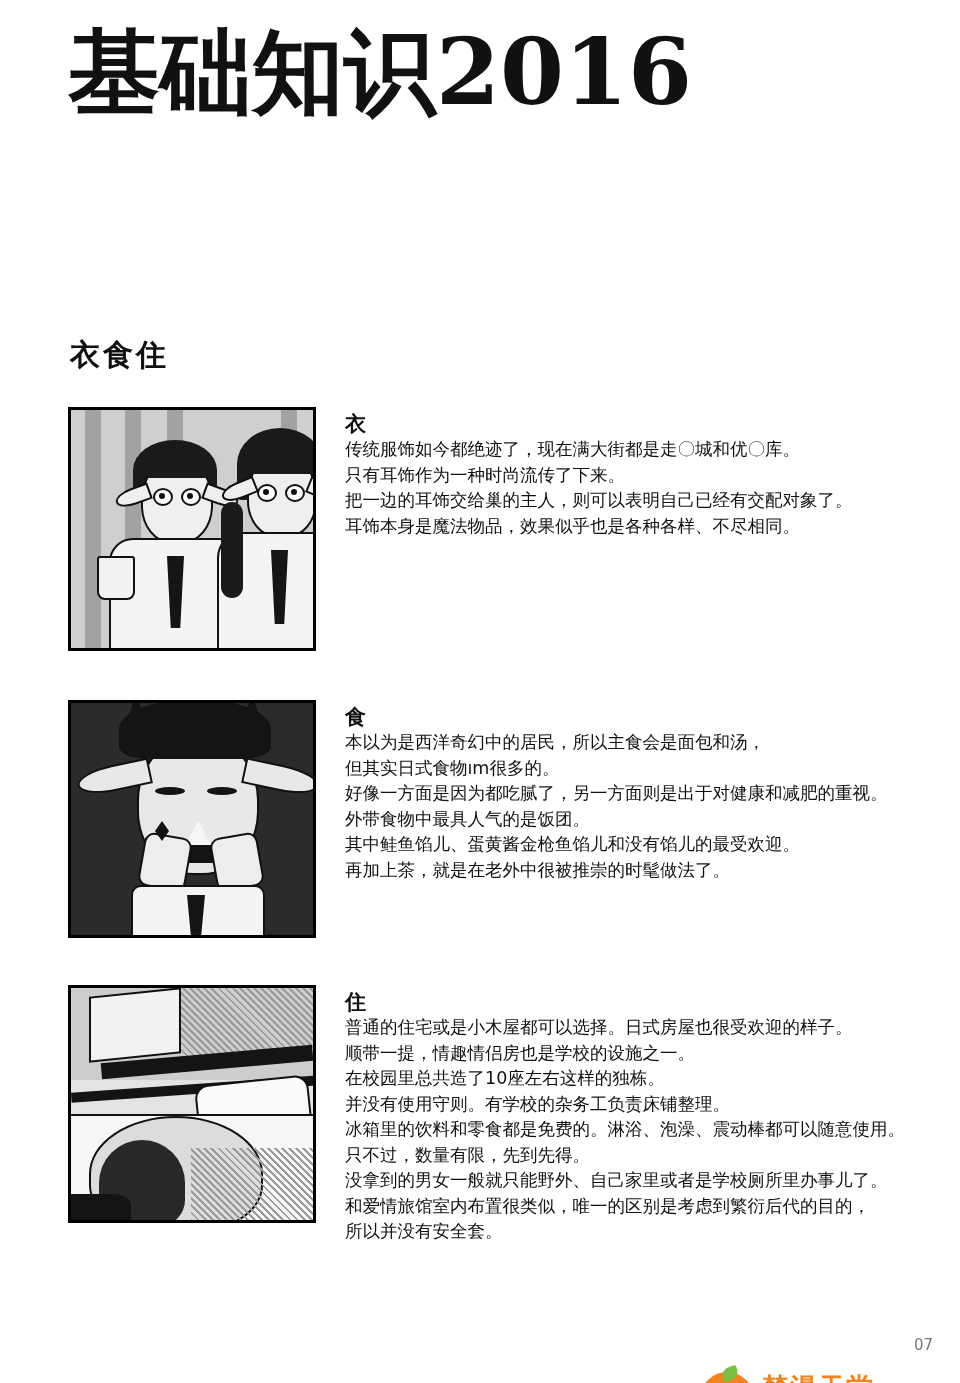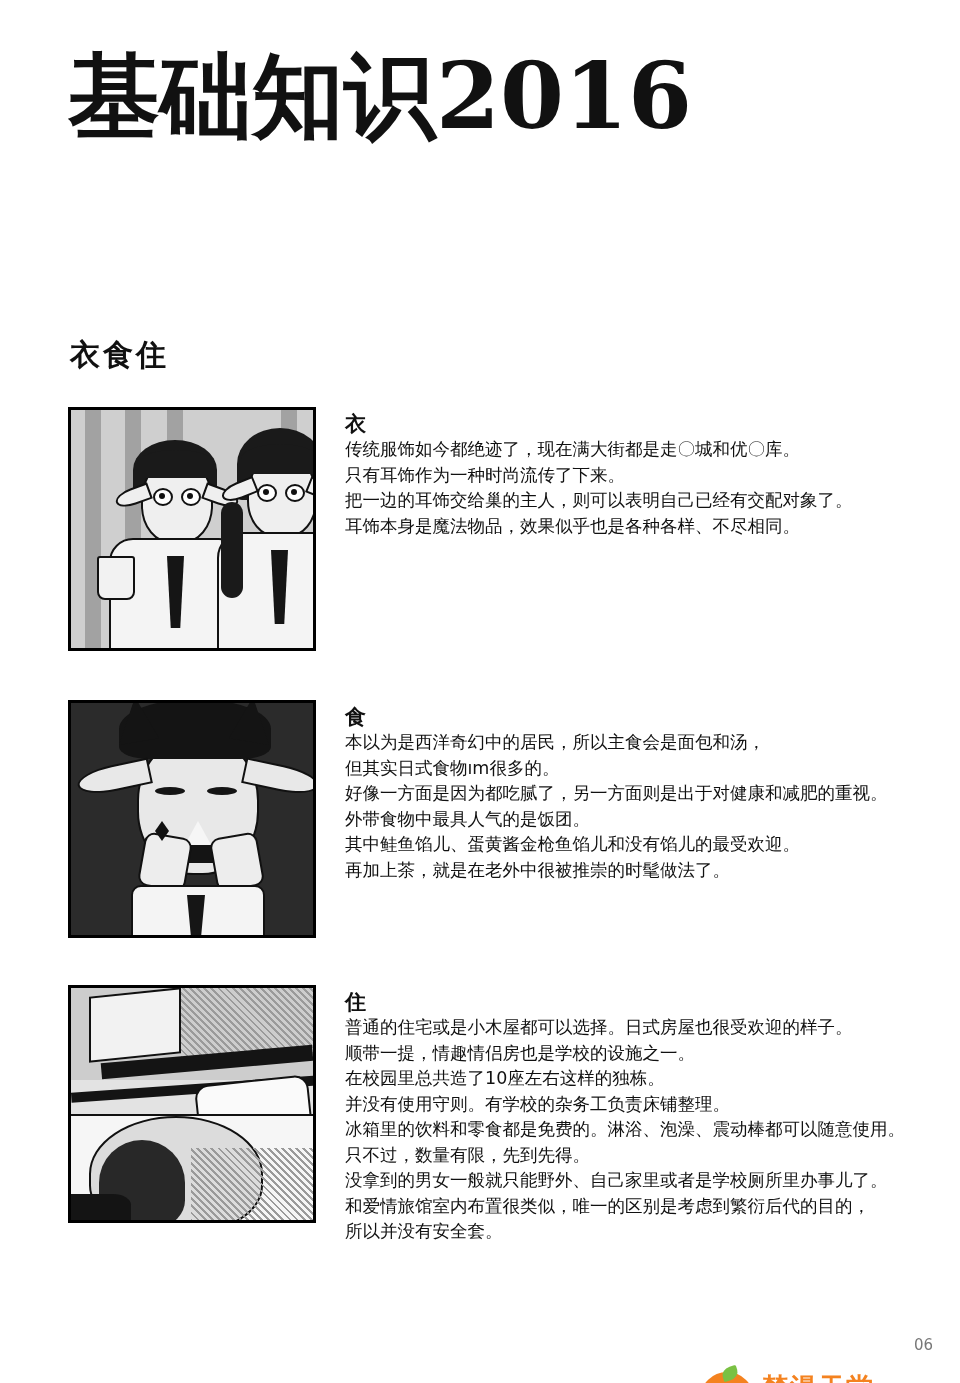--- a/index.html
+++ b/index.html
@@ -35,21 +35,20 @@
     font-family: "DejaVu Serif", "Liberation Serif", serif;
     font-weight: bold;
     font-size: 92px;
     line-height: 100px;
     letter-spacing: 2px;
     color: #111111;
     white-space: nowrap;
   }
   .title-line.l2 {
     letter-spacing: 0px;
-    margin-top: 24px;
   }
 
   
   .section-heading {
     position: absolute;
     left: 70px;
     top: 335px;
     font-family: "DejaVu Sans", "Liberation Sans", sans-serif;
     font-weight: bold;
     font-size: 30px;
@@ -332,15 +331,15 @@
 
   <div class="footer-logo">
     <div class="logo-circle">
       <div class="logo-leaf"></div>
       <div class="logo-heart"></div>
     </div>
     <div class="logo-title">禁漫天堂</div>
     <div class="logo-sub">18comic.org</div>
   </div>
 
-  <div class="page-number">06</div>
+  <div class="page-number">07</div>
 
 </div>
 
 </body></html>

